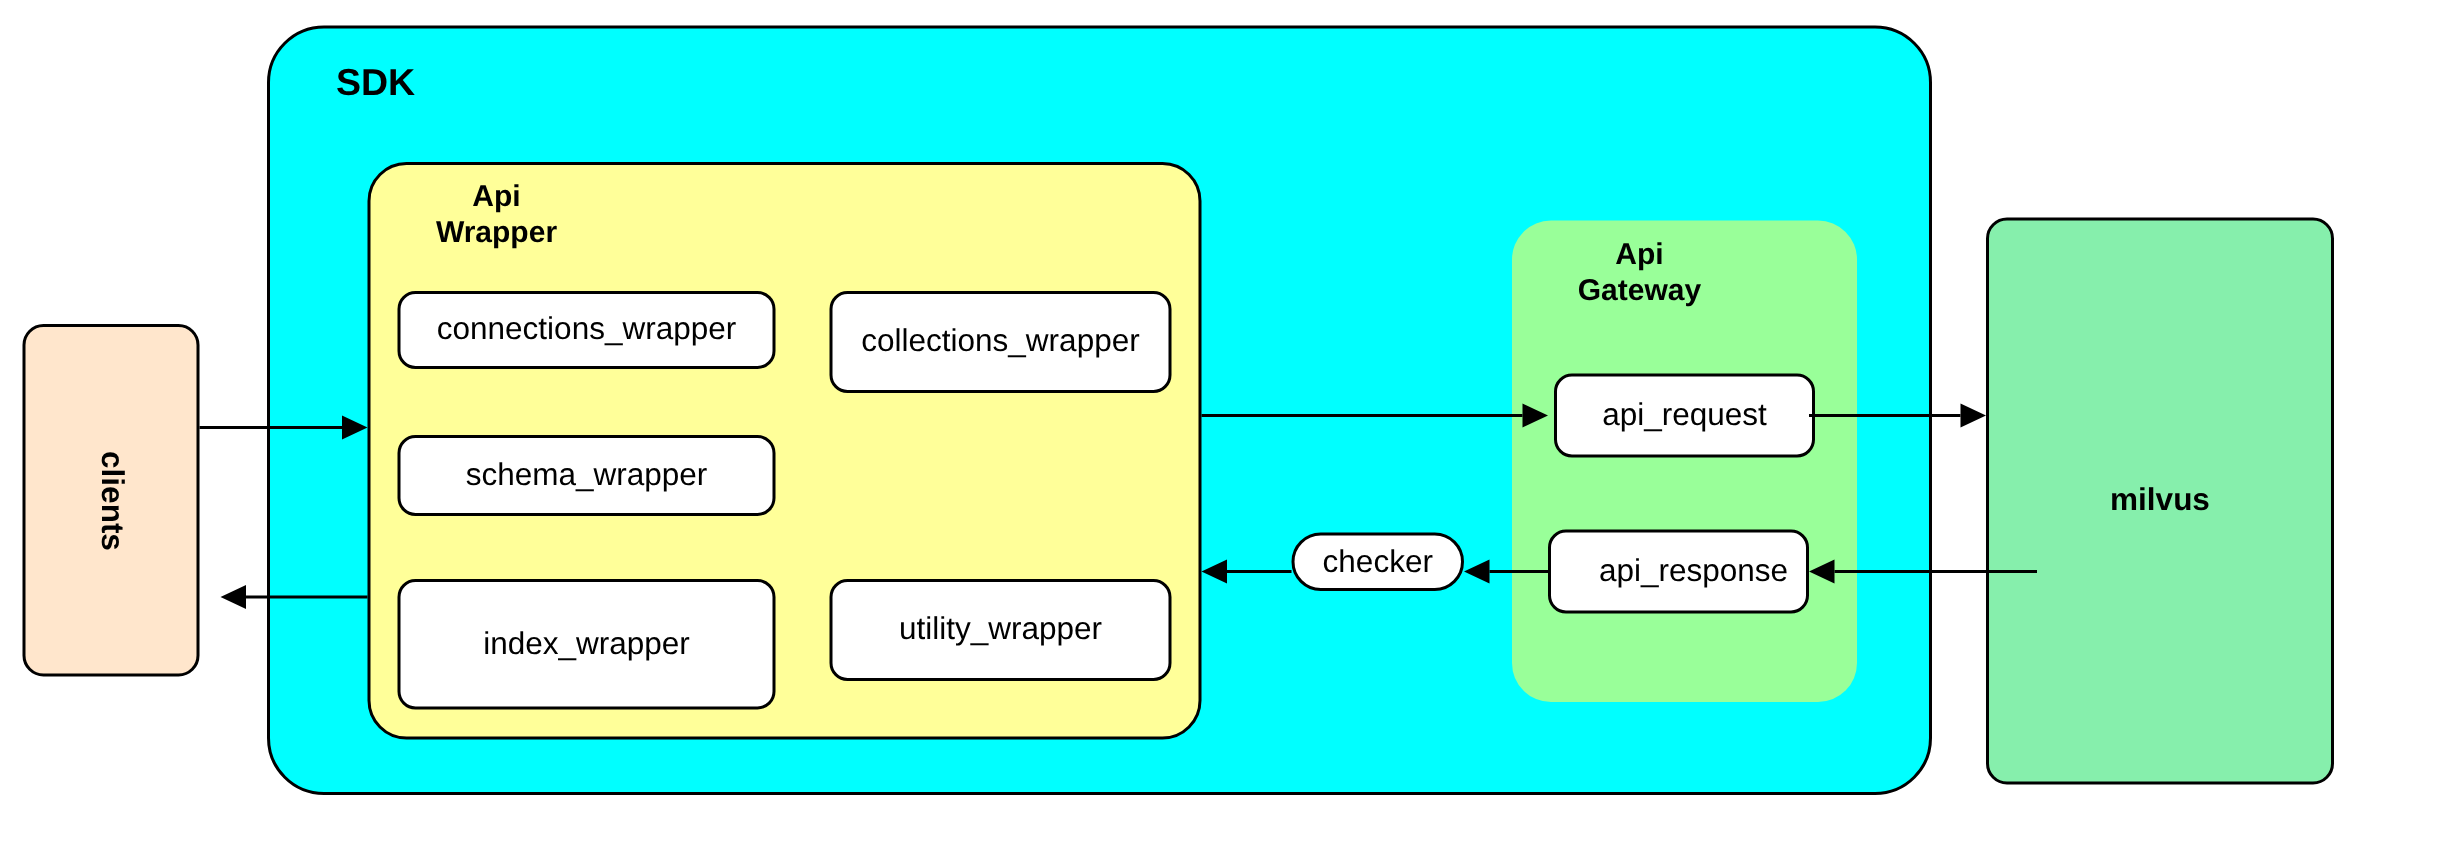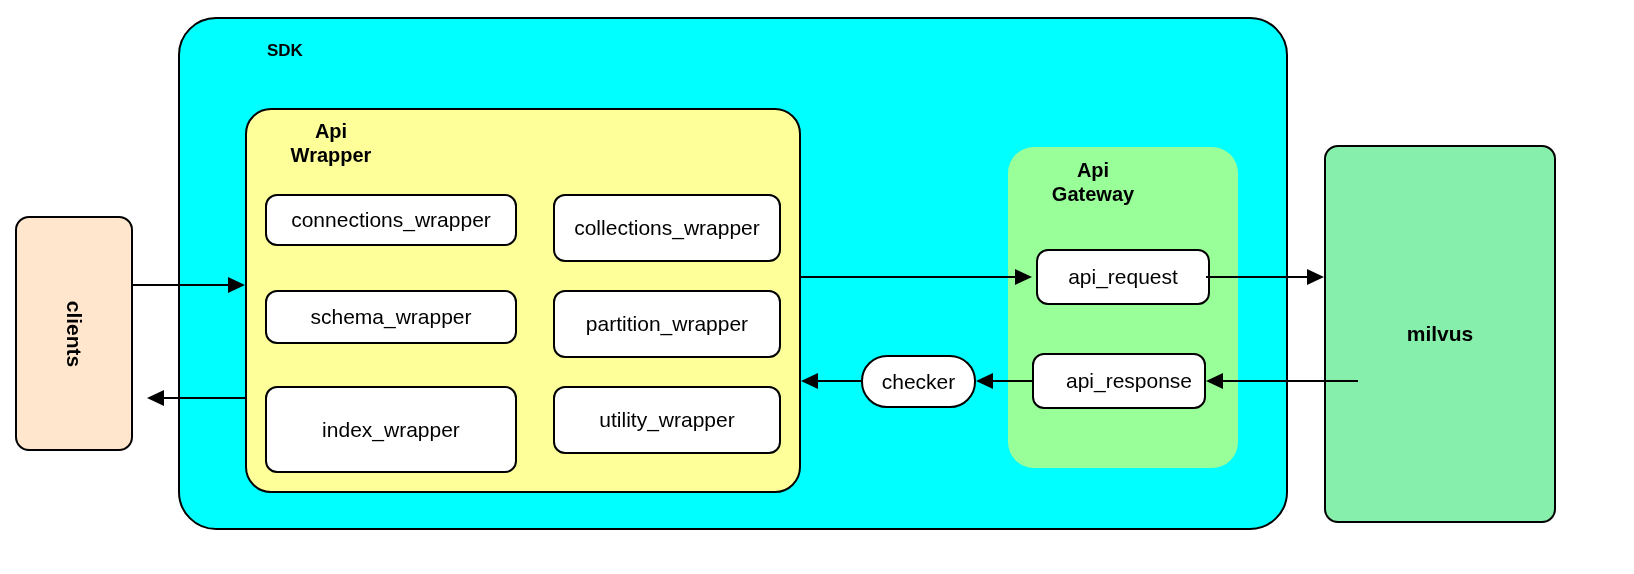--- a/index.html
+++ b/index.html
@@ -55,21 +55,21 @@
 
   
   .container-title {
     font-weight: bold;
     color: #000000;
     line-height: 1.18;
     white-space: pre-line;
     text-align: center;
     position: absolute;
   }
-  .title-sdk   { font-size: 17px; left: 44px;  top: 22px; margin-left: 43px; }
+  .title-sdk   { font-size: 25px; left: 44px;  top: 22px; }
   .title-wrapper { font-size: 20px; left: 14px; top: 10px; text-align: center; width: 140px;}
   .title-gateway { font-size: 20px; left: 10px; top: 12px; text-align: center; width: 150px;}
 
   
   .leaf {
     background: #ffffff;
     border-radius: 12px;
     font-size: 21px;
     color: #000000;
     text-align: center;
@@ -119,40 +119,37 @@
   <div class="node leaf" style="left:265px; top:290px; width:252px; height:54px;">
     <span>schema_wrapper</span>
   </div>
   <div class="node leaf" style="left:265px; top:386px; width:252px; height:87px;">
     <span>index_wrapper</span>
   </div>
 
   <div class="node leaf" style="left:553px; top:194px; width:228px; height:68px;">
     <span>collections_wrapper</span>
   </div>
-  <div class="node leaf" style="left:553px; top:290px; width:228px; height:68px;">
-    <span>partition_wrapper</span>
-  </div>
   <div class="node leaf" style="left:553px; top:386px; width:228px; height:68px;">
     <span>utility_wrapper</span>
   </div>
 
   <div class="node container-gateway" style="left:1008px; top:147px; width:230px; height:321px;">
     <div class="container-title title-gateway">Api
 Gateway</div>
   </div>
 
   <div class="node leaf" style="left:1036px; top:249px; width:174px; height:56px;">
     <span>api_request</span>
   </div>
   <div class="node leaf" style="left:1032px; top:353px; width:174px; height:56px;padding-left:20px;">
     <span>api_response</span>
   </div>
 
-  <div class="node leaf" style="left:861px; top:355px; width:115px; height:53px;border-radius:26px;">
+  <div class="node leaf" style="left:861px; top:355px; width:115px; height:39px;border-radius:26px;">
     <span>checker</span>
   </div>
 
   <div class="node endpoint endpoint-clients" style="left:15px; top:216px; width:118px; height:235px;">
     <span class="vert-label">clients</span>
   </div>
 
   <div class="node endpoint endpoint-milvus" style="left:1324px; top:145px; width:232px; height:378px;">
     <span>milvus</span>
   </div>

